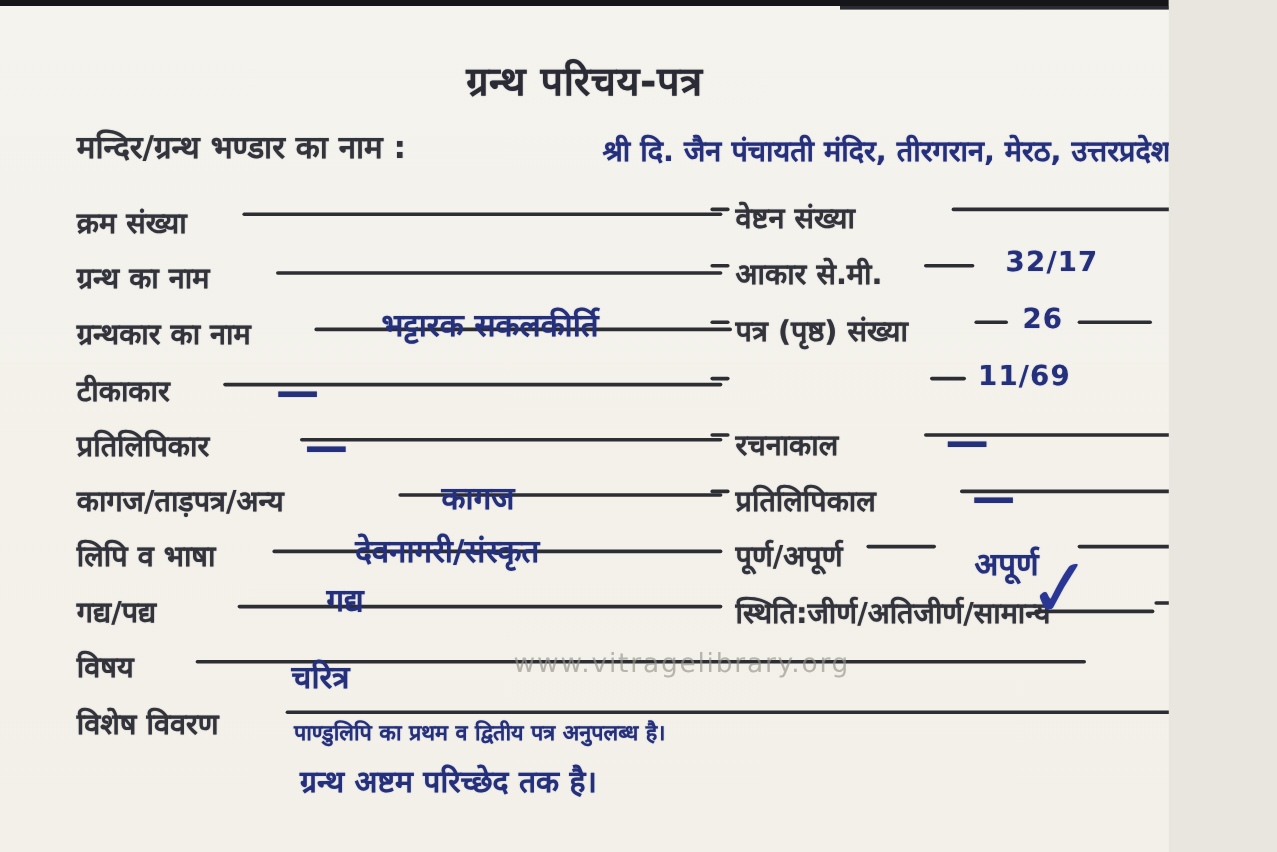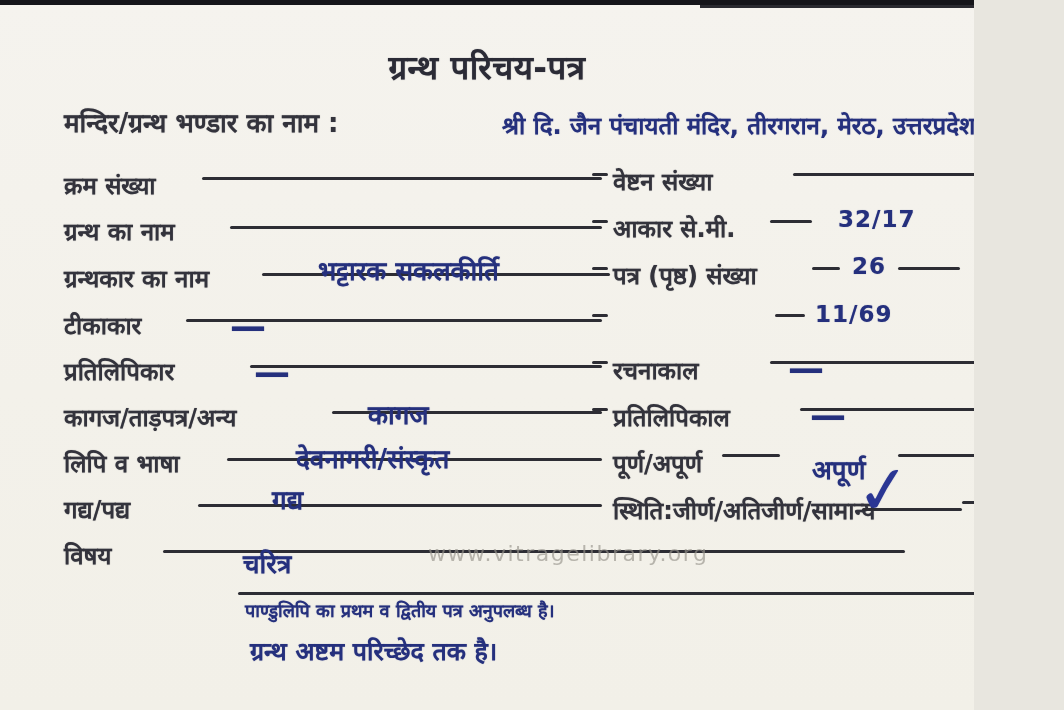--- a/index.html
+++ b/index.html
@@ -50,20 +50,21 @@
 
   <div class="lbl" style="left:64px;top:168px;">क्रम संख्या</div>
   <div class="lbl" style="left:64px;top:214px;">ग्रन्थ का नाम</div>
   <div class="lbl" style="left:64px;top:261px;">ग्रन्थकार का नाम</div>
   <div class="lbl" style="left:64px;top:308px;">टीकाकार</div>
   <div class="lbl" style="left:64px;top:354px;">प्रतिलिपिकार</div>
   <div class="lbl" style="left:64px;top:400px;">कागज/ताड़पत्र/अन्य</div>
   <div class="lbl" style="left:64px;top:446px;">लिपि व भाषा</div>
   <div class="lbl" style="left:64px;top:492px;">गद्य/पद्य</div>
   <div class="lbl" style="left:64px;top:538px;">विषय</div>
+  <div class="lbl" style="left:64px;top:586px;">विशेष विवरण</div>
 
   <div class="rule" style="left:202px;top:177px;width:400px;"></div>
   <div class="rule" style="left:230px;top:226px;width:372px;"></div>
   <div class="rule" style="left:262px;top:273px;width:348px;"></div>
   <div class="rule" style="left:186px;top:319px;width:416px;"></div>
   <div class="rule" style="left:250px;top:365px;width:352px;"></div>
   <div class="rule" style="left:332px;top:411px;width:270px;"></div>
   <div class="rule" style="left:227px;top:458px;width:375px;"></div>
   <div class="rule" style="left:198px;top:504px;width:404px;"></div>
   <div class="rule" style="left:163px;top:550px;width:742px;"></div>

